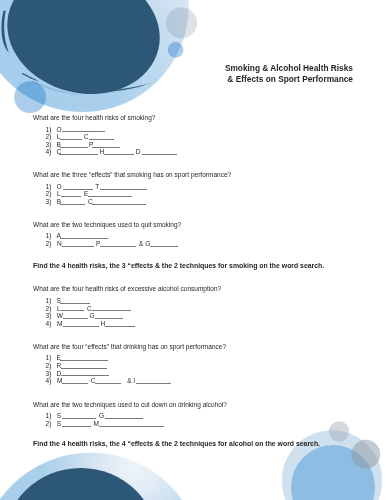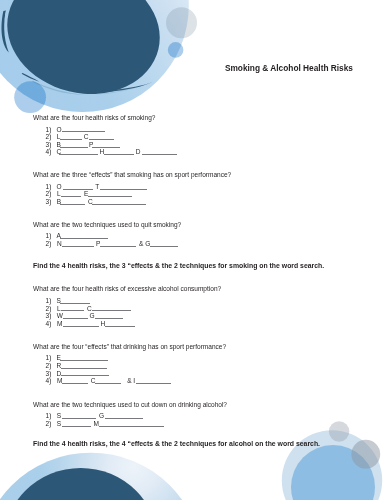--- a/index.html
+++ b/index.html
@@ -74,20 +74,21 @@
         <circle cx="332" cy="480.5" r="50.2" fill="#cfe0ef"></circle>
         <circle cx="333" cy="487" r="42" fill="#8ebde3"></circle>
         <circle cx="365.8" cy="454.2" r="14.4" fill="#8c97a2" opacity="0.5"></circle>
         <circle cx="339.1" cy="431.5" r="10.2" fill="#9aa5ae" opacity="0.42"></circle>
       </g>
     </g>
   </svg>
   <div id="content">
     <div class="title">
       <div>Smoking &amp; Alcohol Health Risks</div>
+      <div>&amp; Effects on Sport Performance</div>
     </div>
     <div id="sections">
         <div class="q" style="left: 33.1px; top: 114px;">What are the four health risks of smoking?</div>
         <div class="row" style="top: 125.6px;">
           <span class="mark" style="left: 45.6px;">1)</span>
           <span class="let" style="left: 56.4px;">O</span>
           <span class="u" style="left: 61.5px; width: 43.9px; top: 5.85px;"></span>
         </div>
         <div class="row" style="top: 133.23px;">
           <span class="mark" style="left: 45.6px;">2)</span>

